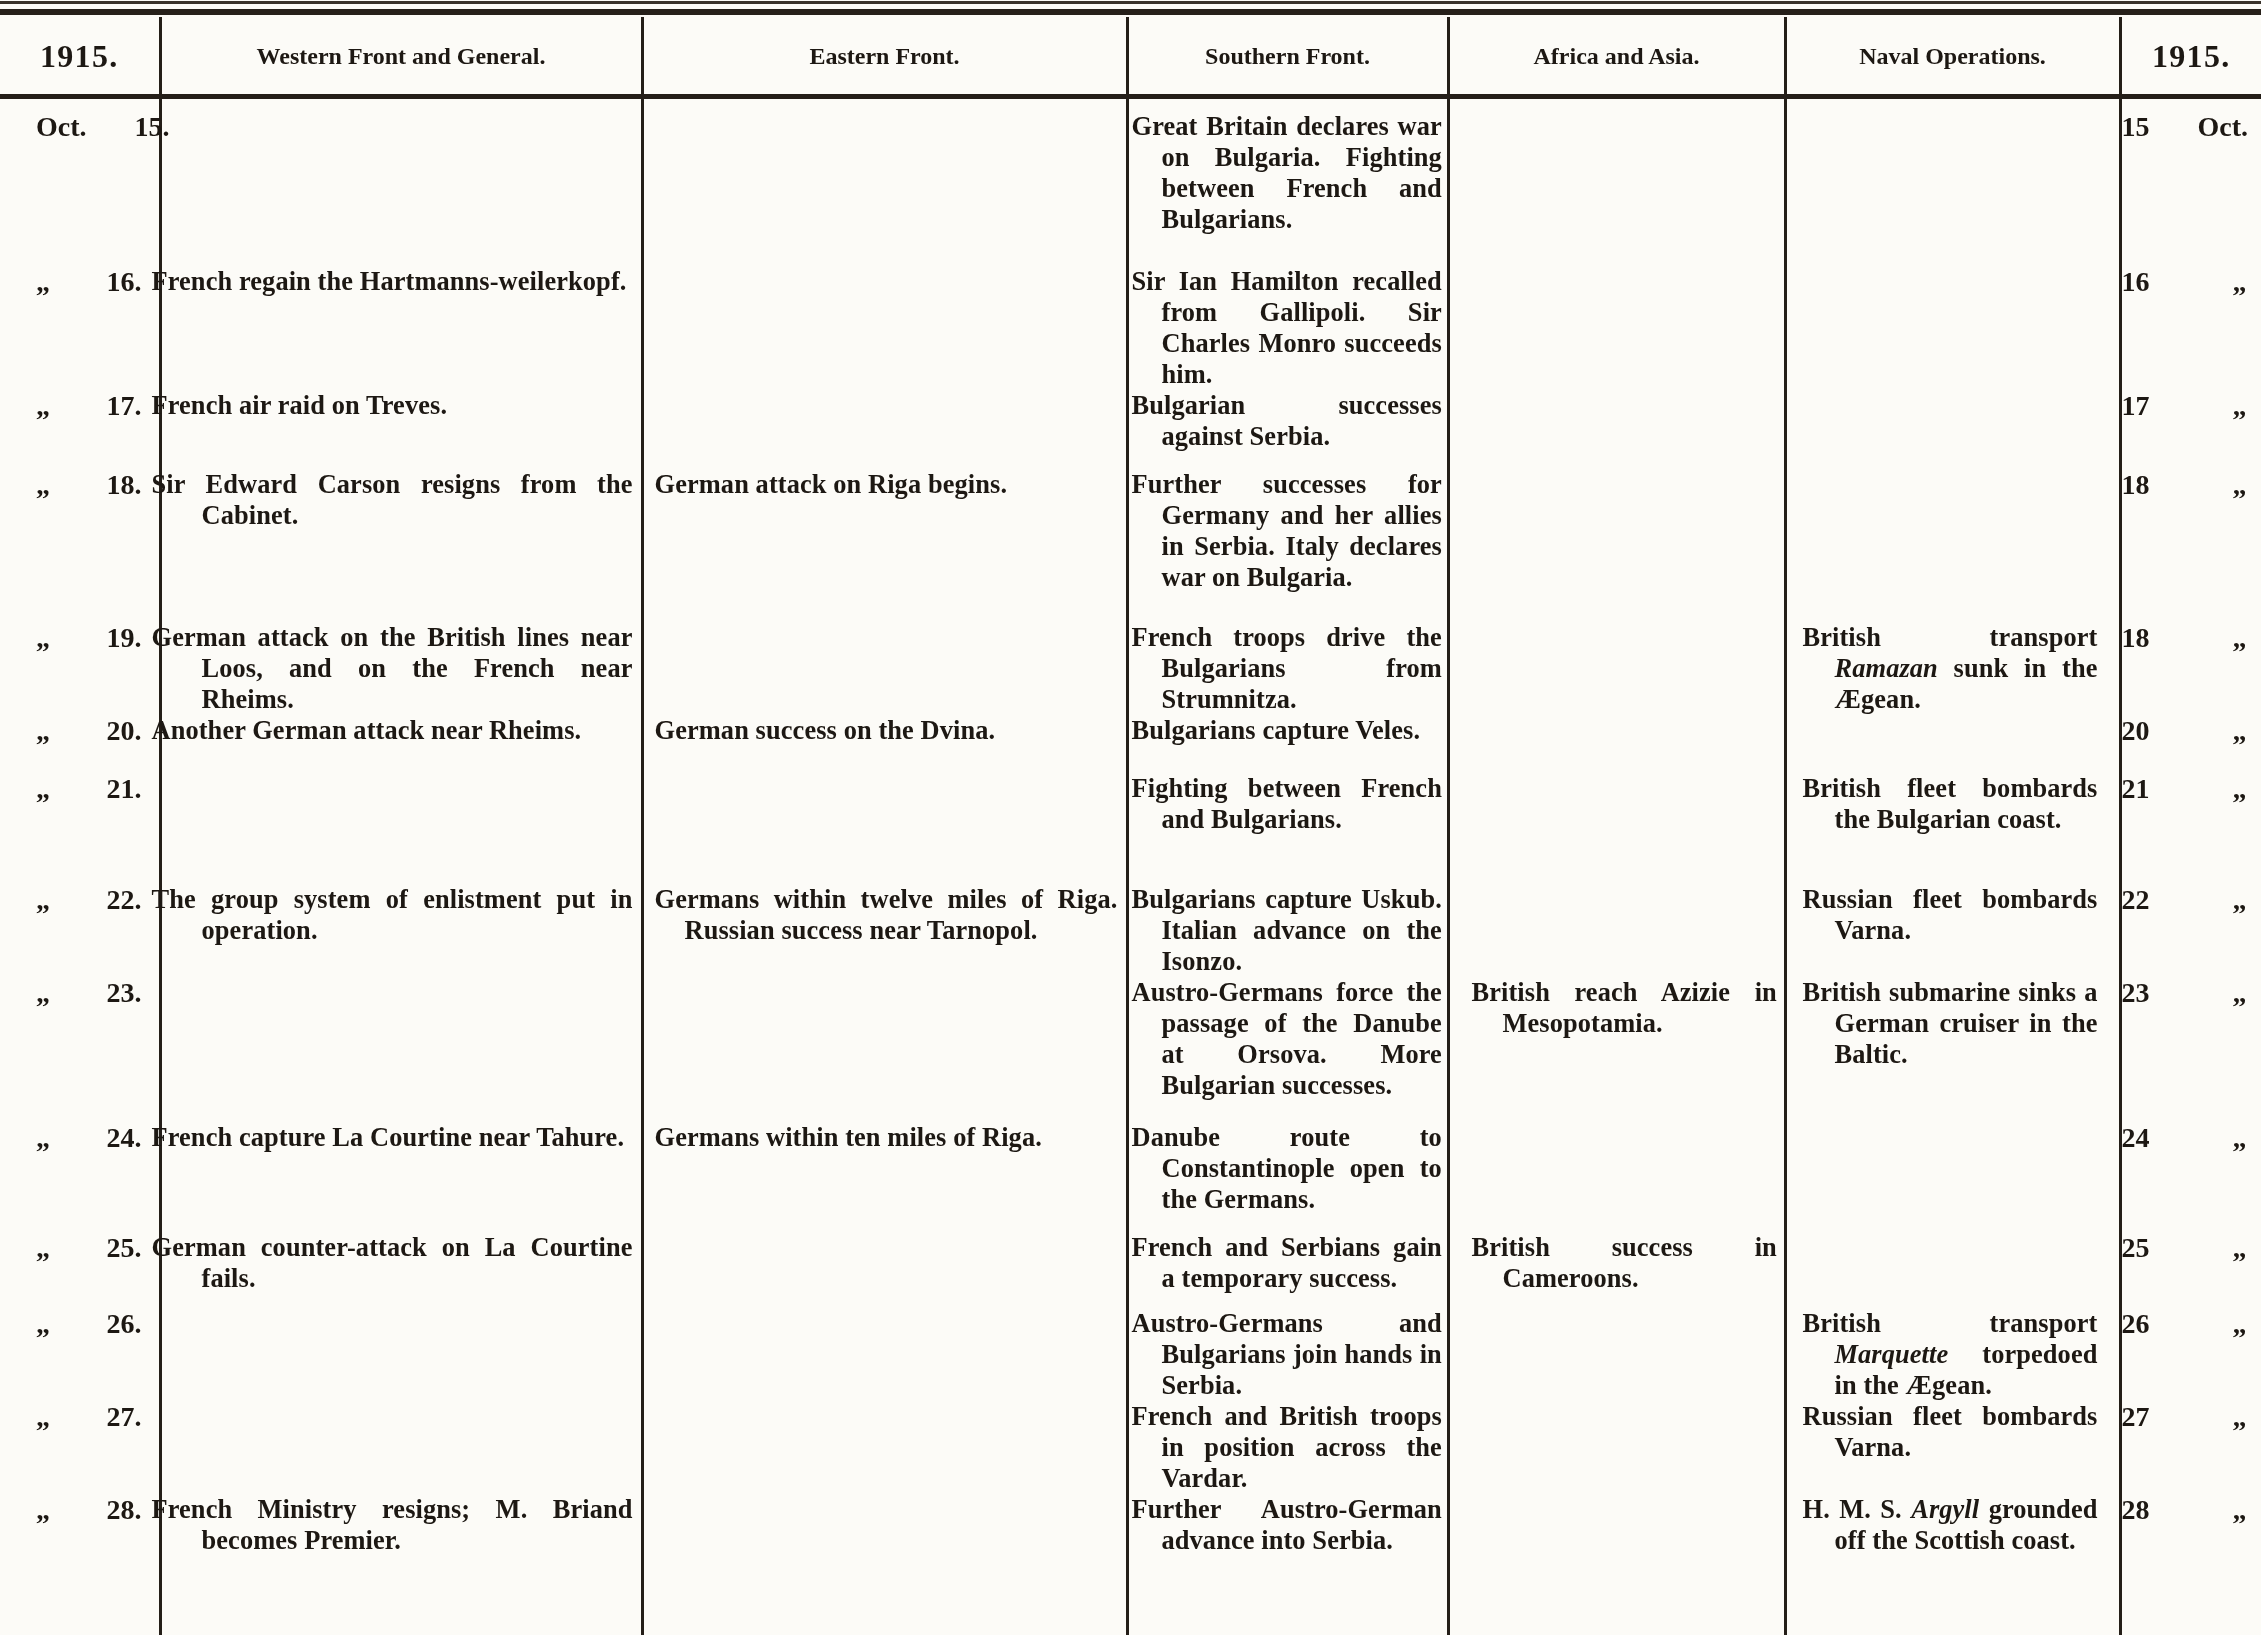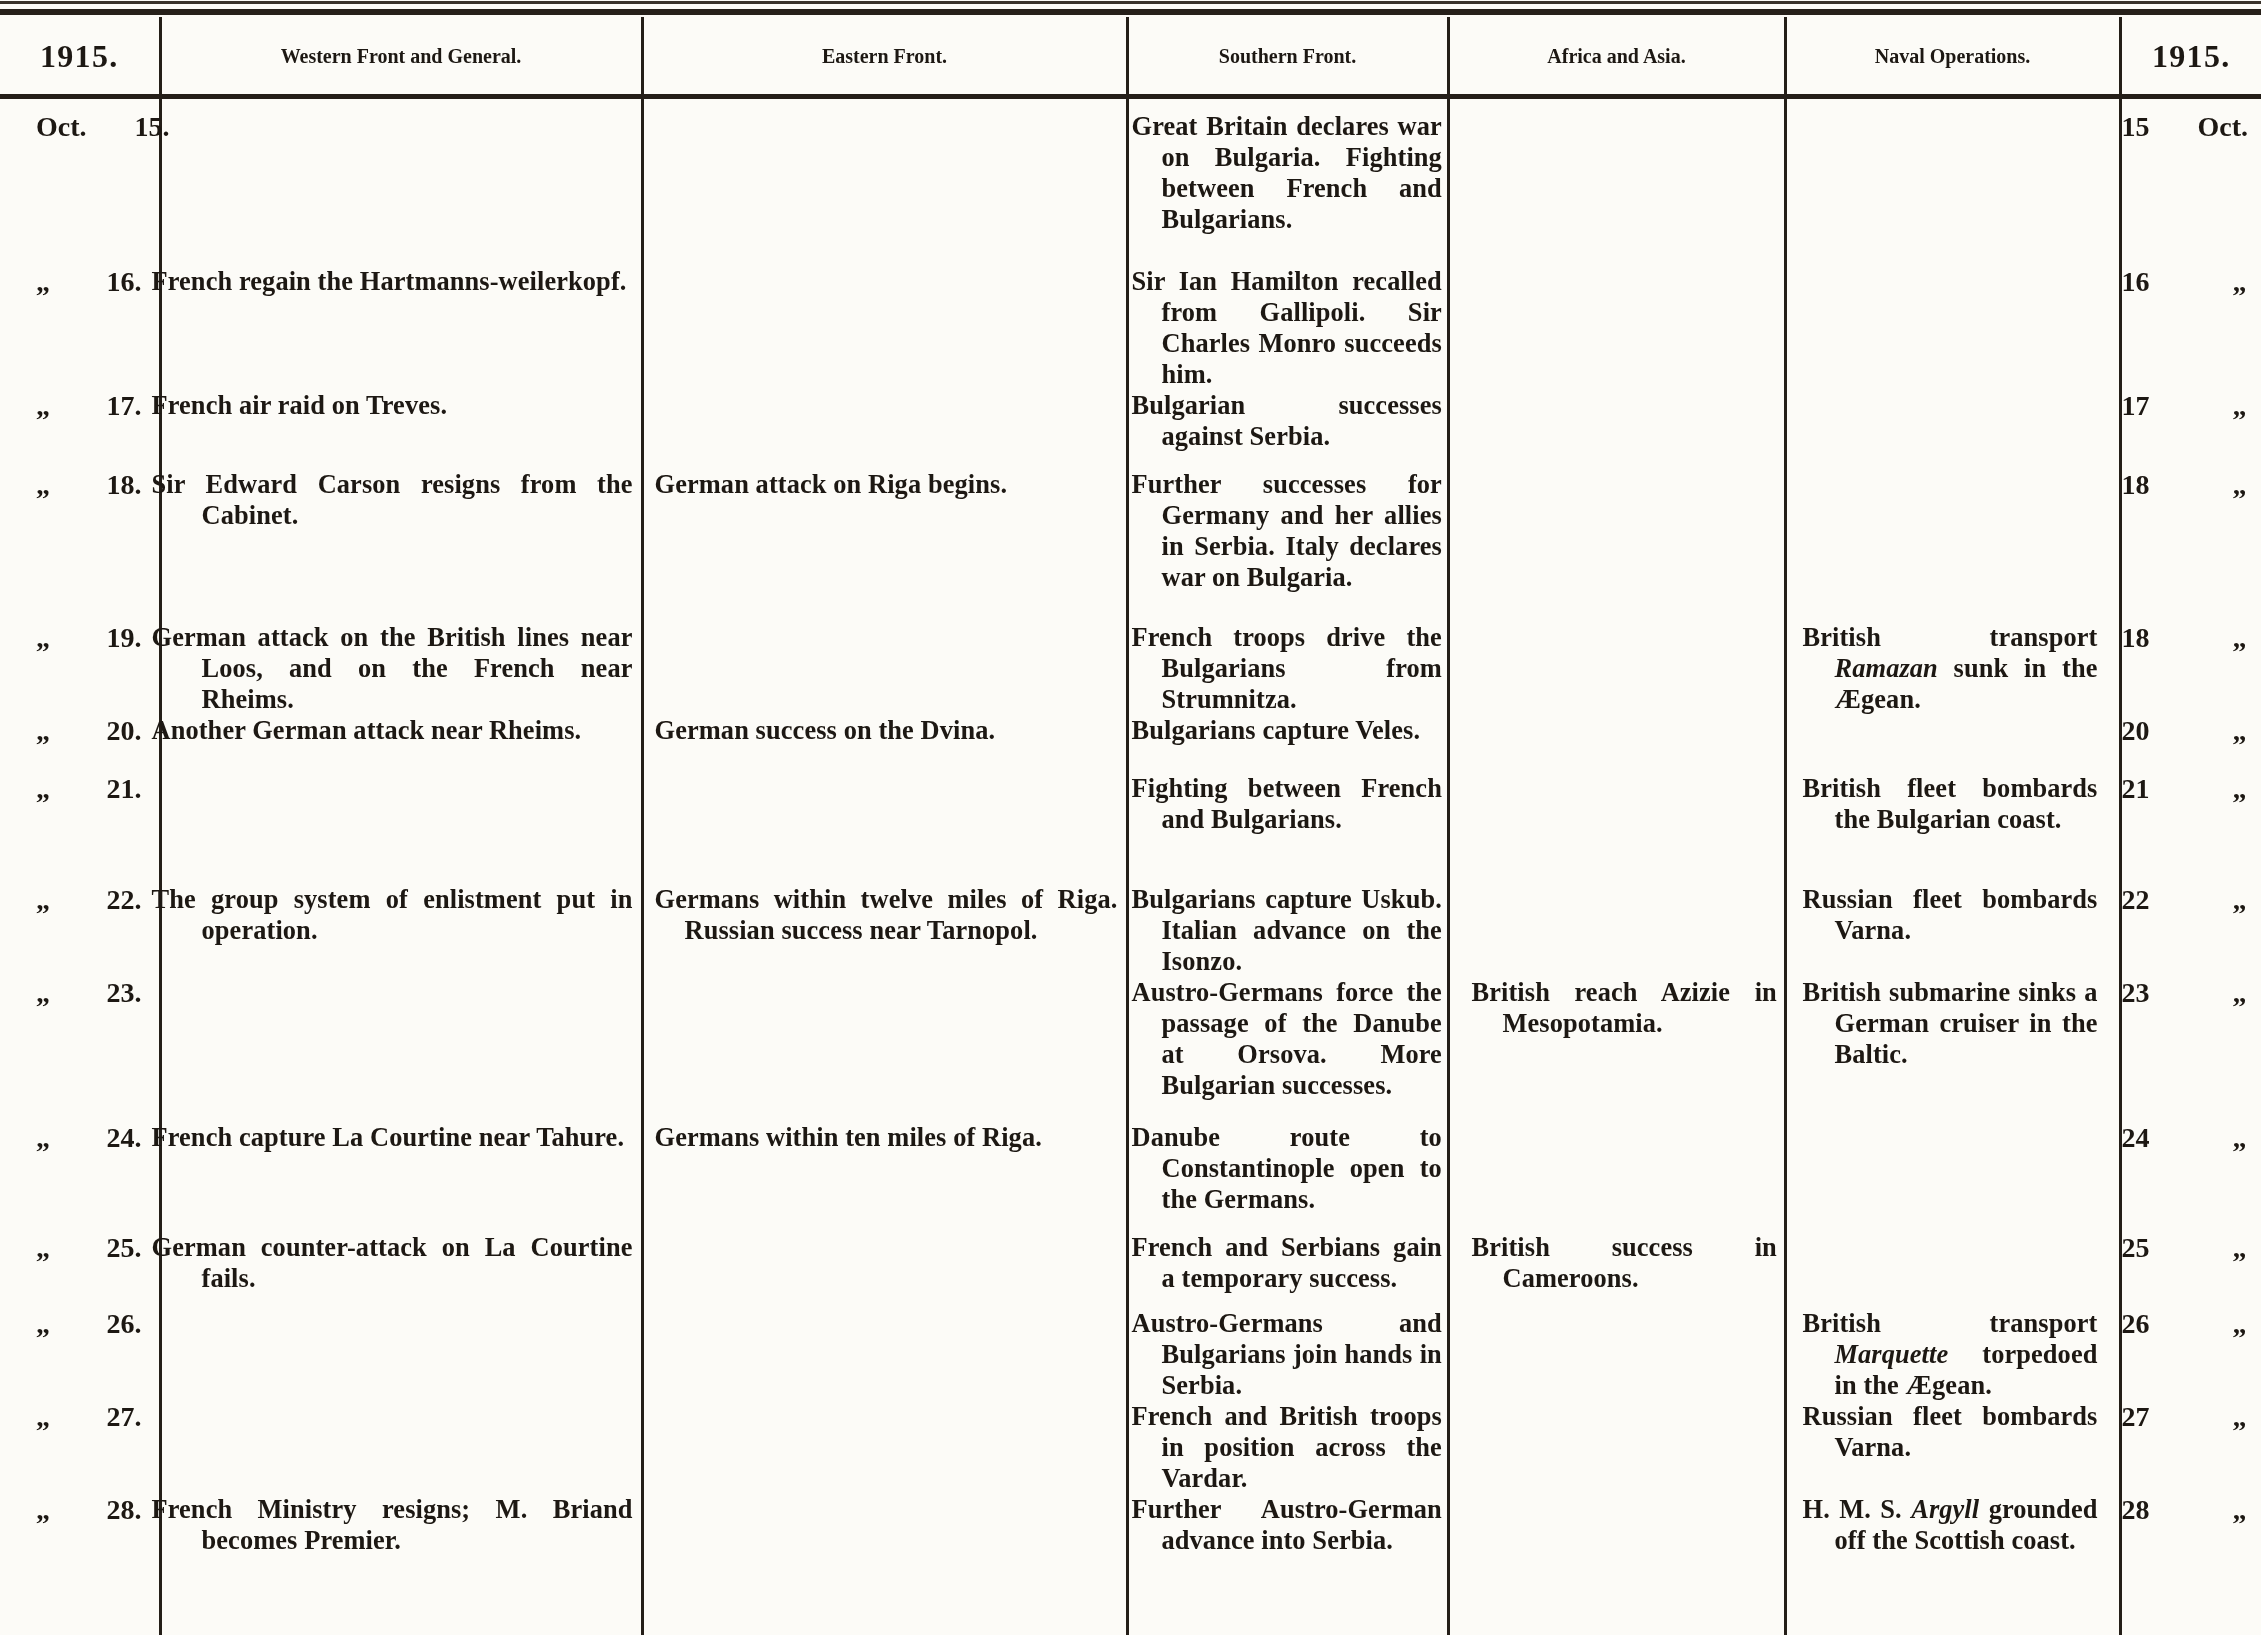--- a/index.html
+++ b/index.html
@@ -20,21 +20,21 @@
     position:absolute;top:17px;left:0;
     width:2261px;
     border-collapse:collapse;
     table-layout:fixed;
   }
   th,td{vertical-align:top;padding:0;}
   .bl{border-left:3.3px solid #241e18;}
   thead th{
     height:77px;
     border-bottom:5.3px solid #241e18;
-    font-size:20px;line-height:34px;
+    font-size:24px;line-height:34px;
     text-align:center;vertical-align:middle;
     font-weight:700;
   }
   thead .yr{font-size:32px;letter-spacing:1.3px;}
   tbody tr:nth-child(1){height:169px;}
   tbody tr:nth-child(2){height:122px;}
   tbody tr:nth-child(3){height:79px;}
   tbody tr:nth-child(4){height:153px;}
   tbody tr:nth-child(5){height:88px;}
   tbody tr:nth-child(6){height:58px;}

